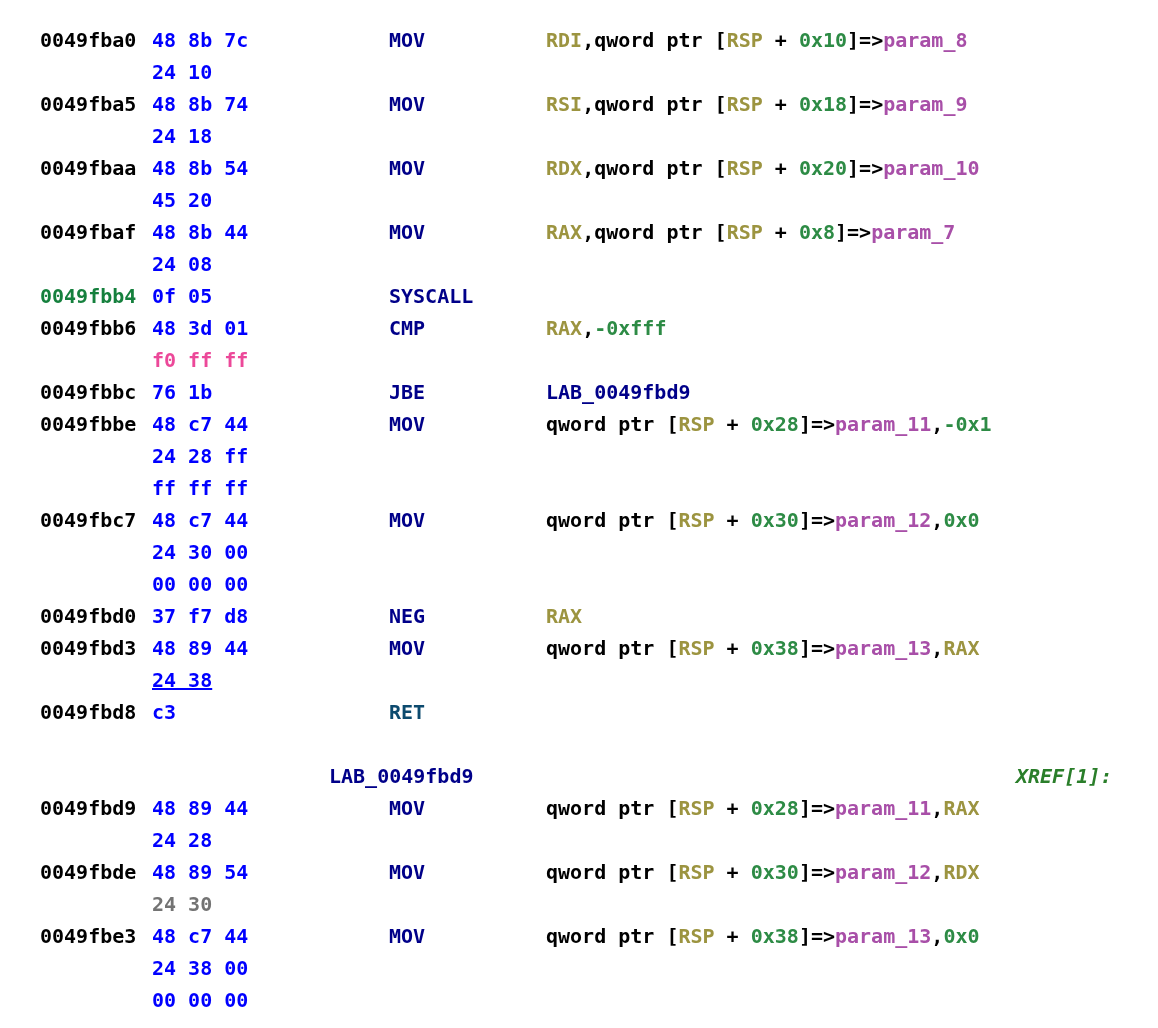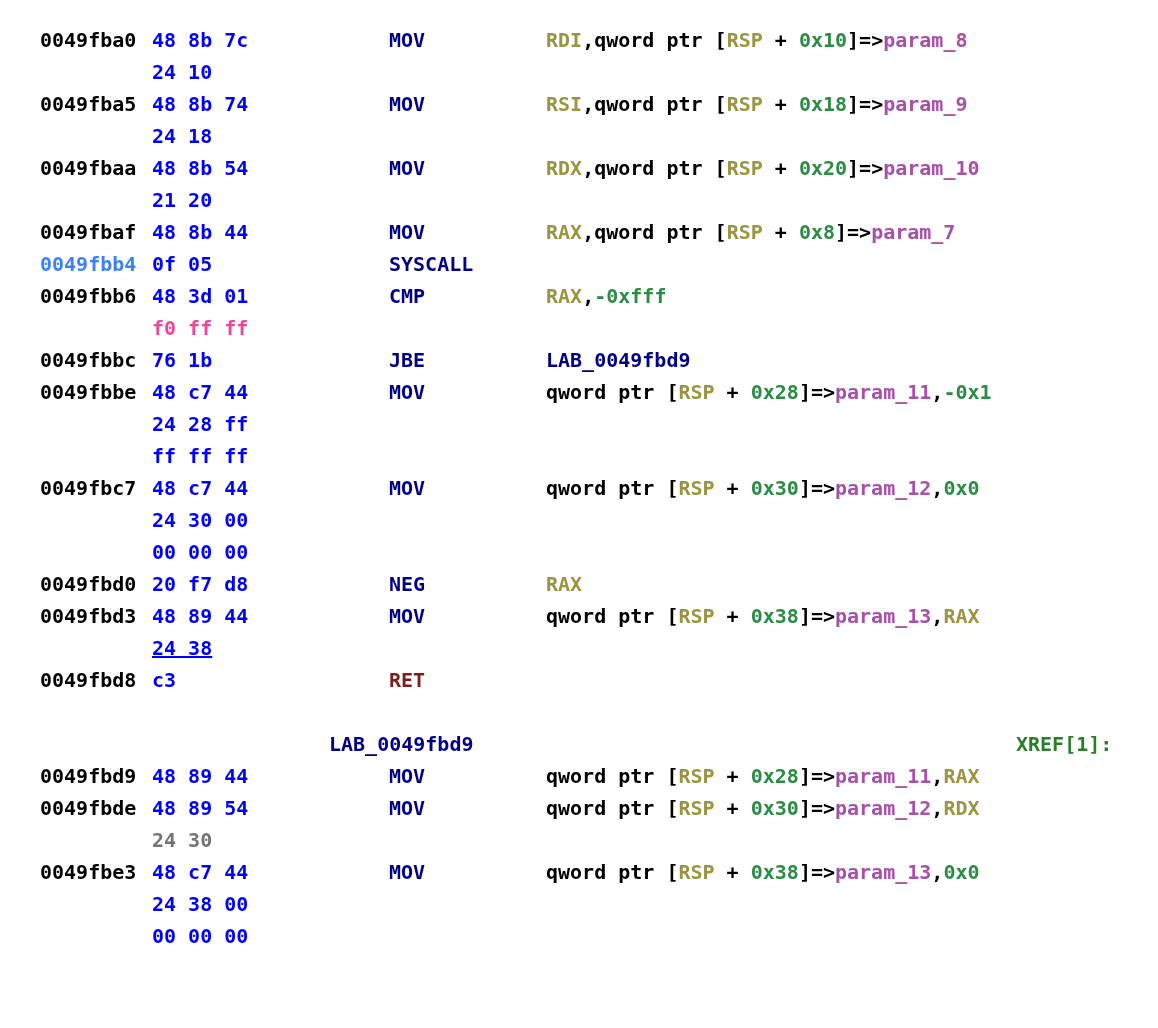--- a/index.html
+++ b/index.html
@@ -13,48 +13,50 @@
     font-weight:bold;
     -webkit-font-smoothing:antialiased;
   }
   .line{position:relative;height:32px;white-space:pre;}
   .tok{position:absolute;top:0;line-height:32px;white-space:pre;}
   .pos-addr{left:40px;}
   .pos-bytes{left:152px;}
   .pos-label{left:329px;}
   .pos-mn{left:389px;}
   .pos-op{left:546px;}
-  .pos-xref{left:1016px;}
+  .pos-xref{left:1016px;font-style:italic;}
 </style>
 </head>
 <body>
 
 <div class="listing" id="listing">
     <div class="line"><span class="tok pos-addr" style="color: rgb(0, 0, 0);">0049fba0</span><span class="tok pos-bytes" style="color: rgb(0, 0, 255);">48 8b 7c</span><span class="tok pos-mn" style="color: rgb(0, 0, 137);">MOV</span><span class="tok pos-op"><span style="color: rgb(156, 148, 64);">RDI</span><span style="color: rgb(0, 0, 0);">,qword ptr [</span><span style="color: rgb(156, 148, 64);">RSP</span><span style="color: rgb(0, 0, 0);"> + </span><span style="color: rgb(45, 139, 69);">0x10</span><span style="color: rgb(0, 0, 0);">]=&gt;</span><span style="color: rgb(168, 79, 168);">param_8</span></span></div>
     <div class="line"><span class="tok pos-bytes" style="color: rgb(0, 0, 255);">24 10</span></div>
     <div class="line"><span class="tok pos-addr" style="color: rgb(0, 0, 0);">0049fba5</span><span class="tok pos-bytes" style="color: rgb(0, 0, 255);">48 8b 74</span><span class="tok pos-mn" style="color: rgb(0, 0, 137);">MOV</span><span class="tok pos-op"><span style="color: rgb(156, 148, 64);">RSI</span><span style="color: rgb(0, 0, 0);">,qword ptr [</span><span style="color: rgb(156, 148, 64);">RSP</span><span style="color: rgb(0, 0, 0);"> + </span><span style="color: rgb(45, 139, 69);">0x18</span><span style="color: rgb(0, 0, 0);">]=&gt;</span><span style="color: rgb(168, 79, 168);">param_9</span></span></div>
     <div class="line"><span class="tok pos-bytes" style="color: rgb(0, 0, 255);">24 18</span></div>
     <div class="line"><span class="tok pos-addr" style="color: rgb(0, 0, 0);">0049fbaa</span><span class="tok pos-bytes" style="color: rgb(0, 0, 255);">48 8b 54</span><span class="tok pos-mn" style="color: rgb(0, 0, 137);">MOV</span><span class="tok pos-op"><span style="color: rgb(156, 148, 64);">RDX</span><span style="color: rgb(0, 0, 0);">,qword ptr [</span><span style="color: rgb(156, 148, 64);">RSP</span><span style="color: rgb(0, 0, 0);"> + </span><span style="color: rgb(45, 139, 69);">0x20</span><span style="color: rgb(0, 0, 0);">]=&gt;</span><span style="color: rgb(168, 79, 168);">param_10</span></span></div>
-    <div class="line"><span class="tok pos-bytes" style="color: rgb(0, 0, 255);">21 20</span></div>
+    <div class="line"><span class="tok pos-bytes" style="color: rgb(0, 0, 255);">45 20</span></div>
     <div class="line"><span class="tok pos-addr" style="color: rgb(0, 0, 0);">0049fbaf</span><span class="tok pos-bytes" style="color: rgb(0, 0, 255);">48 8b 44</span><span class="tok pos-mn" style="color: rgb(0, 0, 137);">MOV</span><span class="tok pos-op"><span style="color: rgb(156, 148, 64);">RAX</span><span style="color: rgb(0, 0, 0);">,qword ptr [</span><span style="color: rgb(156, 148, 64);">RSP</span><span style="color: rgb(0, 0, 0);"> + </span><span style="color: rgb(45, 139, 69);">0x8</span><span style="color: rgb(0, 0, 0);">]=&gt;</span><span style="color: rgb(168, 79, 168);">param_7</span></span></div>
-    <div class="line"><span class="tok pos-addr" style="color: #3b82f6;">0049fbb4</span><span class="tok pos-bytes" style="color: rgb(0, 0, 255);">0f 05</span><span class="tok pos-mn" style="color: rgb(0, 0, 137);">SYSCALL</span></div>
+    <div class="line"><span class="tok pos-bytes" style="color: rgb(0, 0, 255);">24 08</span></div>
+    <div class="line"><span class="tok pos-addr" style="color: #15803d;">0049fbb4</span><span class="tok pos-bytes" style="color: rgb(0, 0, 255);">0f 05</span><span class="tok pos-mn" style="color: rgb(0, 0, 137);">SYSCALL</span></div>
     <div class="line"><span class="tok pos-addr" style="color: rgb(0, 0, 0);">0049fbb6</span><span class="tok pos-bytes" style="color: rgb(0, 0, 255);">48 3d 01</span><span class="tok pos-mn" style="color: rgb(0, 0, 137);">CMP</span><span class="tok pos-op"><span style="color: rgb(156, 148, 64);">RAX</span><span style="color: rgb(0, 0, 0);">,</span><span style="color: rgb(45, 139, 69);">-0xfff</span></span></div>
     <div class="line"><span class="tok pos-bytes" style="color: #ec4899;">f0 ff ff</span></div>
     <div class="line"><span class="tok pos-addr" style="color: rgb(0, 0, 0);">0049fbbc</span><span class="tok pos-bytes" style="color: rgb(0, 0, 255);">76 1b</span><span class="tok pos-mn" style="color: rgb(0, 0, 137);">JBE</span><span class="tok pos-op"><span style="color: rgb(0, 0, 137);">LAB_0049fbd9</span></span></div>
     <div class="line"><span class="tok pos-addr" style="color: rgb(0, 0, 0);">0049fbbe</span><span class="tok pos-bytes" style="color: rgb(0, 0, 255);">48 c7 44</span><span class="tok pos-mn" style="color: rgb(0, 0, 137);">MOV</span><span class="tok pos-op"><span style="color: rgb(0, 0, 0);">qword ptr [</span><span style="color: rgb(156, 148, 64);">RSP</span><span style="color: rgb(0, 0, 0);"> + </span><span style="color: rgb(45, 139, 69);">0x28</span><span style="color: rgb(0, 0, 0);">]=&gt;</span><span style="color: rgb(168, 79, 168);">param_11</span><span style="color: rgb(0, 0, 0);">,</span><span style="color: rgb(45, 139, 69);">-0x1</span></span></div>
     <div class="line"><span class="tok pos-bytes" style="color: rgb(0, 0, 255);">24 28 ff</span></div>
     <div class="line"><span class="tok pos-bytes" style="color: rgb(0, 0, 255);">ff ff ff</span></div>
     <div class="line"><span class="tok pos-addr" style="color: rgb(0, 0, 0);">0049fbc7</span><span class="tok pos-bytes" style="color: rgb(0, 0, 255);">48 c7 44</span><span class="tok pos-mn" style="color: rgb(0, 0, 137);">MOV</span><span class="tok pos-op"><span style="color: rgb(0, 0, 0);">qword ptr [</span><span style="color: rgb(156, 148, 64);">RSP</span><span style="color: rgb(0, 0, 0);"> + </span><span style="color: rgb(45, 139, 69);">0x30</span><span style="color: rgb(0, 0, 0);">]=&gt;</span><span style="color: rgb(168, 79, 168);">param_12</span><span style="color: rgb(0, 0, 0);">,</span><span style="color: rgb(45, 139, 69);">0x0</span></span></div>
     <div class="line"><span class="tok pos-bytes" style="color: rgb(0, 0, 255);">24 30 00</span></div>
     <div class="line"><span class="tok pos-bytes" style="color: rgb(0, 0, 255);">00 00 00</span></div>
-    <div class="line"><span class="tok pos-addr" style="color: rgb(0, 0, 0);">0049fbd0</span><span class="tok pos-bytes" style="color: rgb(0, 0, 255);">20 f7 d8</span><span class="tok pos-mn" style="color: rgb(0, 0, 137);">NEG</span><span class="tok pos-op"><span style="color: rgb(156, 148, 64);">RAX</span></span></div>
+    <div class="line"><span class="tok pos-addr" style="color: rgb(0, 0, 0);">0049fbd0</span><span class="tok pos-bytes" style="color: rgb(0, 0, 255);">37 f7 d8</span><span class="tok pos-mn" style="color: rgb(0, 0, 137);">NEG</span><span class="tok pos-op"><span style="color: rgb(156, 148, 64);">RAX</span></span></div>
     <div class="line"><span class="tok pos-addr" style="color: rgb(0, 0, 0);">0049fbd3</span><span class="tok pos-bytes" style="color: rgb(0, 0, 255);">48 89 44</span><span class="tok pos-mn" style="color: rgb(0, 0, 137);">MOV</span><span class="tok pos-op"><span style="color: rgb(0, 0, 0);">qword ptr [</span><span style="color: rgb(156, 148, 64);">RSP</span><span style="color: rgb(0, 0, 0);"> + </span><span style="color: rgb(45, 139, 69);">0x38</span><span style="color: rgb(0, 0, 0);">]=&gt;</span><span style="color: rgb(168, 79, 168);">param_13</span><span style="color: rgb(0, 0, 0);">,</span><span style="color: rgb(156, 148, 64);">RAX</span></span></div>
     <div class="line"><span class="tok pos-bytes" style="color: rgb(0, 0, 255); text-decoration: underline;">24 38</span></div>
-    <div class="line"><span class="tok pos-addr" style="color: rgb(0, 0, 0);">0049fbd8</span><span class="tok pos-bytes" style="color: rgb(0, 0, 255);">c3</span><span class="tok pos-mn" style="color: #7f1d1d;">RET</span></div>
+    <div class="line"><span class="tok pos-addr" style="color: rgb(0, 0, 0);">0049fbd8</span><span class="tok pos-bytes" style="color: rgb(0, 0, 255);">c3</span><span class="tok pos-mn" style="color: #0c4a6e;">RET</span></div>
     <div class="line"></div>
     <div class="line"><span class="tok pos-label" style="color: rgb(0, 0, 137);">LAB_0049fbd9</span><span class="tok pos-xref" style="color: rgb(42, 126, 42);">XREF[1]:</span></div>
     <div class="line"><span class="tok pos-addr" style="color: rgb(0, 0, 0);">0049fbd9</span><span class="tok pos-bytes" style="color: rgb(0, 0, 255);">48 89 44</span><span class="tok pos-mn" style="color: rgb(0, 0, 137);">MOV</span><span class="tok pos-op"><span style="color: rgb(0, 0, 0);">qword ptr [</span><span style="color: rgb(156, 148, 64);">RSP</span><span style="color: rgb(0, 0, 0);"> + </span><span style="color: rgb(45, 139, 69);">0x28</span><span style="color: rgb(0, 0, 0);">]=&gt;</span><span style="color: rgb(168, 79, 168);">param_11</span><span style="color: rgb(0, 0, 0);">,</span><span style="color: rgb(156, 148, 64);">RAX</span></span></div>
+    <div class="line"><span class="tok pos-bytes" style="color: rgb(0, 0, 255);">24 28</span></div>
     <div class="line"><span class="tok pos-addr" style="color: rgb(0, 0, 0);">0049fbde</span><span class="tok pos-bytes" style="color: rgb(0, 0, 255);">48 89 54</span><span class="tok pos-mn" style="color: rgb(0, 0, 137);">MOV</span><span class="tok pos-op"><span style="color: rgb(0, 0, 0);">qword ptr [</span><span style="color: rgb(156, 148, 64);">RSP</span><span style="color: rgb(0, 0, 0);"> + </span><span style="color: rgb(45, 139, 69);">0x30</span><span style="color: rgb(0, 0, 0);">]=&gt;</span><span style="color: rgb(168, 79, 168);">param_12</span><span style="color: rgb(0, 0, 0);">,</span><span style="color: rgb(156, 148, 64);">RDX</span></span></div>
     <div class="line"><span class="tok pos-bytes" style="color: #737373;">24 30</span></div>
     <div class="line"><span class="tok pos-addr" style="color: rgb(0, 0, 0);">0049fbe3</span><span class="tok pos-bytes" style="color: rgb(0, 0, 255);">48 c7 44</span><span class="tok pos-mn" style="color: rgb(0, 0, 137);">MOV</span><span class="tok pos-op"><span style="color: rgb(0, 0, 0);">qword ptr [</span><span style="color: rgb(156, 148, 64);">RSP</span><span style="color: rgb(0, 0, 0);"> + </span><span style="color: rgb(45, 139, 69);">0x38</span><span style="color: rgb(0, 0, 0);">]=&gt;</span><span style="color: rgb(168, 79, 168);">param_13</span><span style="color: rgb(0, 0, 0);">,</span><span style="color: rgb(45, 139, 69);">0x0</span></span></div>
     <div class="line"><span class="tok pos-bytes" style="color: rgb(0, 0, 255);">24 38 00</span></div>
     <div class="line"><span class="tok pos-bytes" style="color: rgb(0, 0, 255);">00 00 00</span></div>
   </div>
 
 </body></html>

